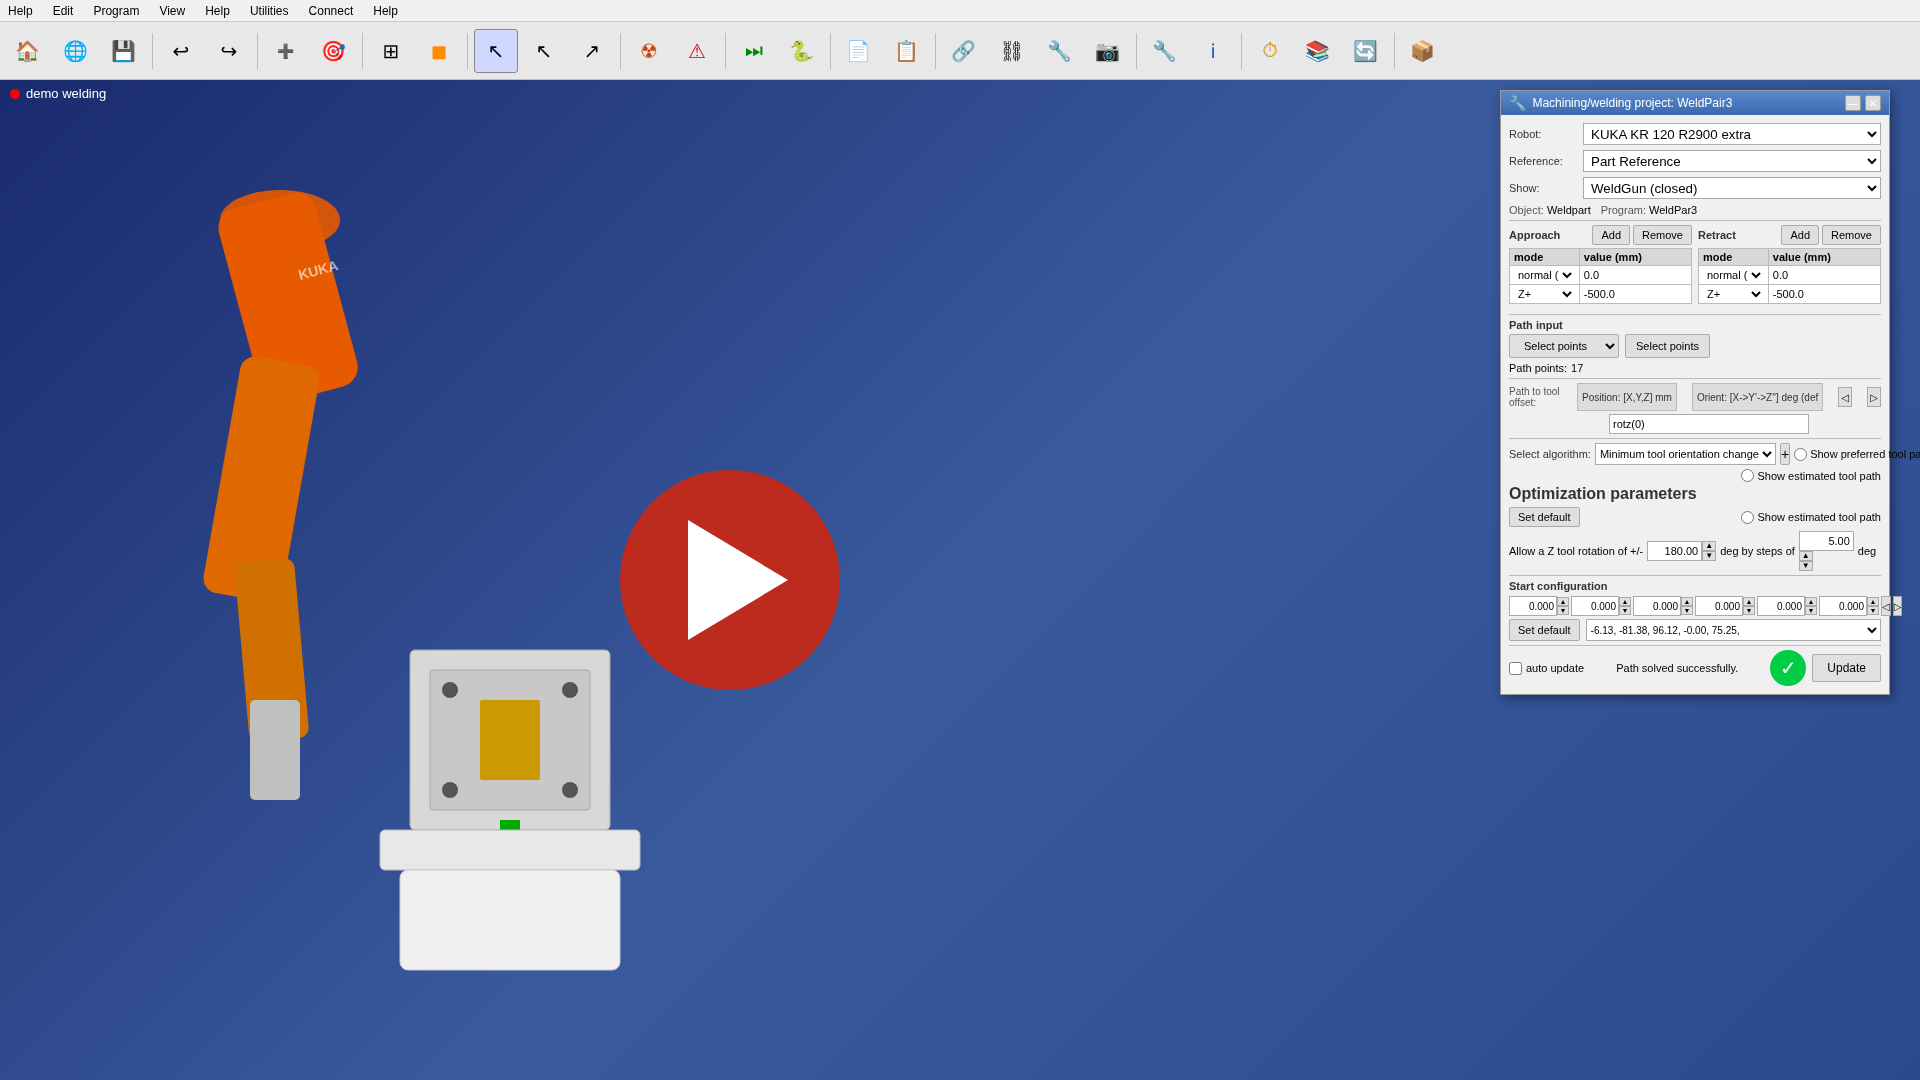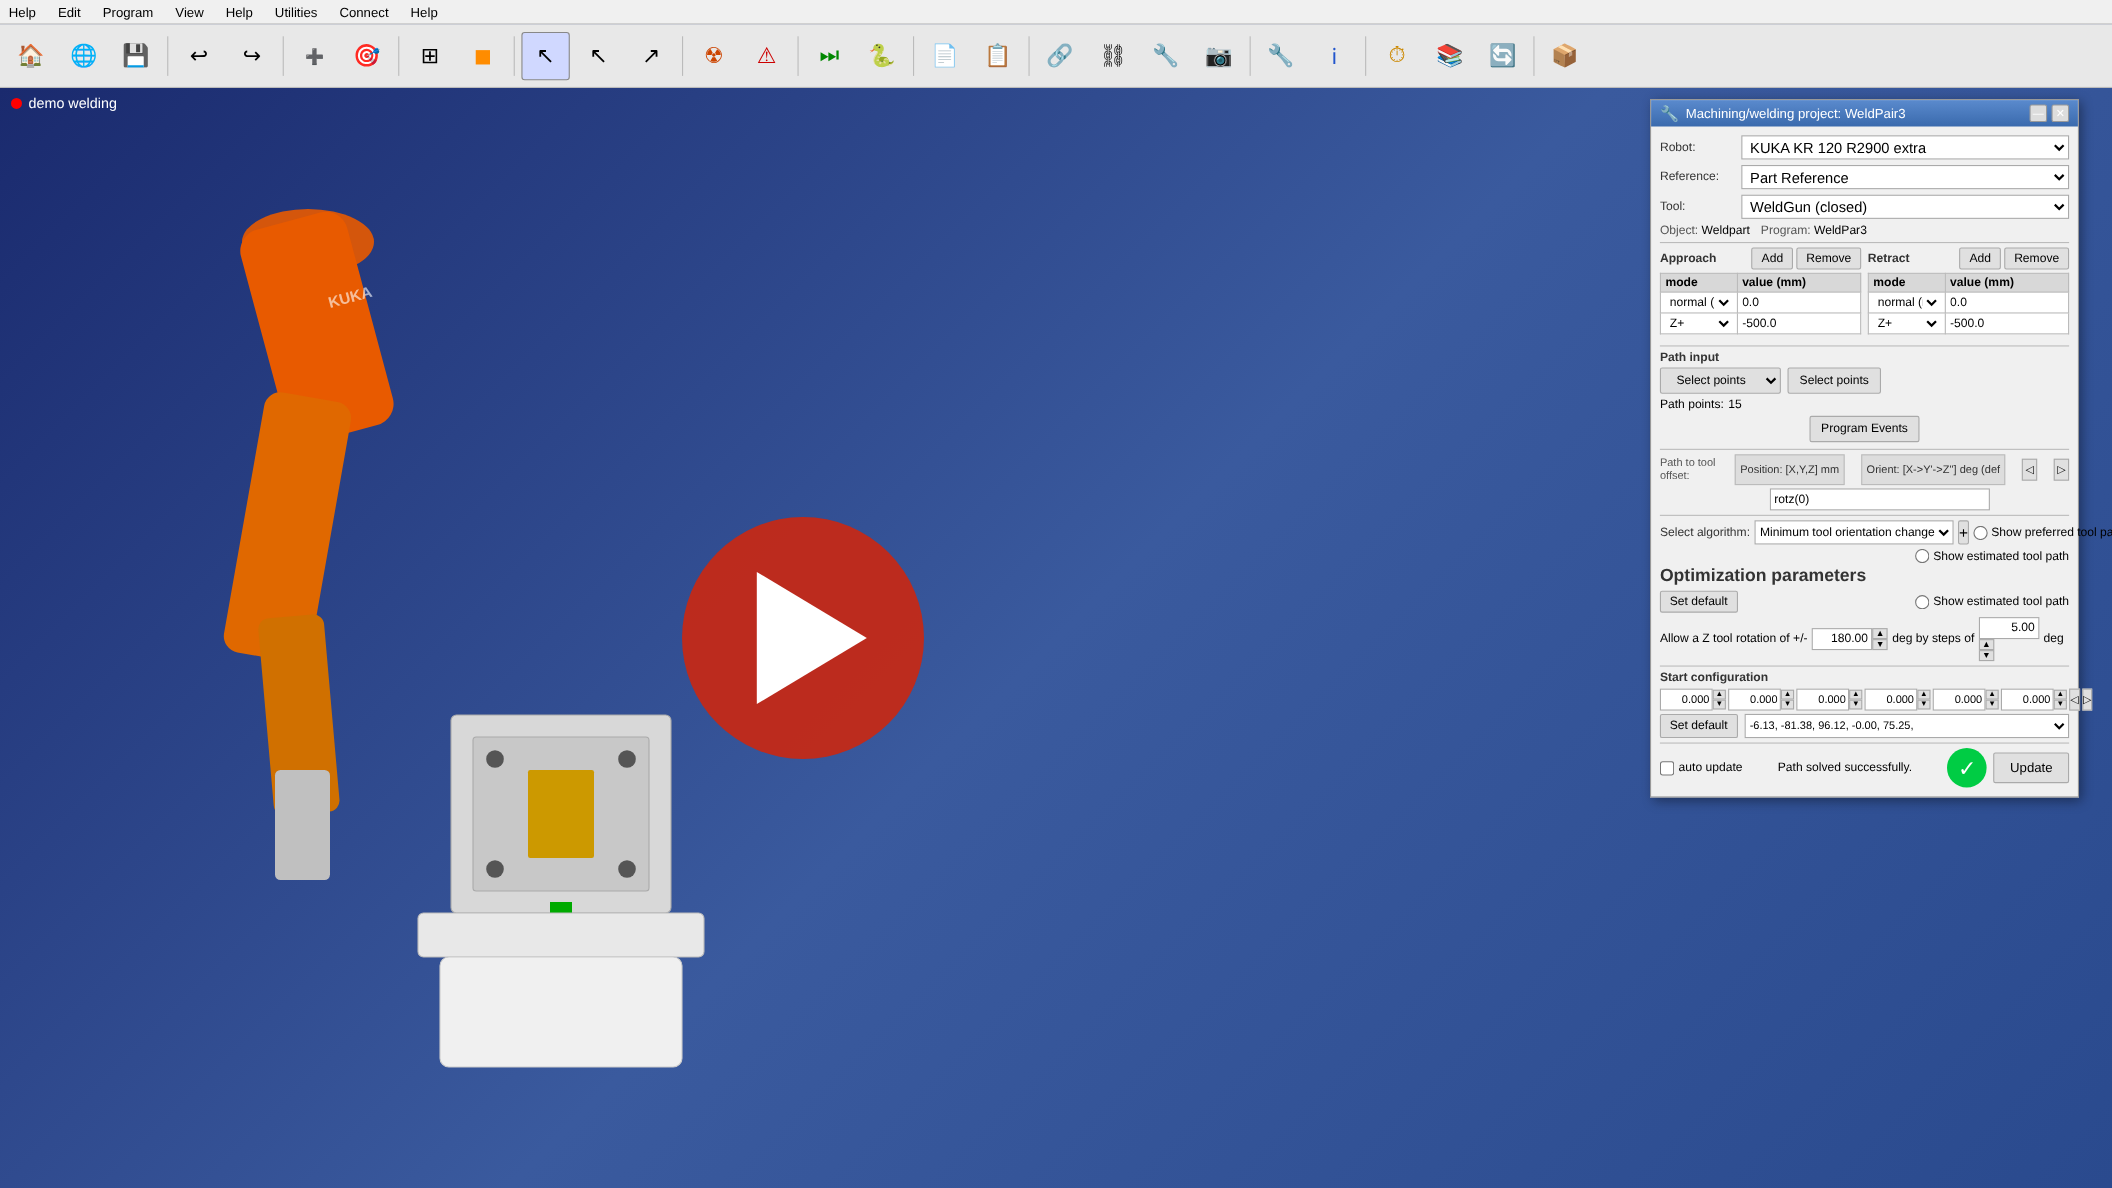--- a/index.html
+++ b/index.html
@@ -319,21 +319,21 @@
       </div>
 
       <div class="form-row">
         <span class="form-label">Reference:</span>
         <select class="form-control">
           <option value="Part Reference">Part Reference</option>
         </select>
       </div>
 
       <div class="form-row">
-        <span class="form-label">Tool:</span>
+        <span class="form-label">Show:</span>
         <select class="form-control">
           <option value="WeldGun (closed)">WeldGun (closed)</option>
         </select>
       </div>
 
       <div style="display:flex;gap:10px;margin-bottom:4px;font-size:11px;">
         <div>
           <span style="color:#555;">Object:</span>
           <span>Weldpart</span>
         </div>
@@ -405,24 +405,21 @@
       <div>
         <div class="path-input-label">Path input</div>
         <div class="select-points-row">
           <select class="sel-btn" style="width:110px;height:24px;border:1px solid #aaa;background:#e0e0e0;font-size:11px;">
             <option value="Select points">Select points</option>
           </select>
           <button class="sel-btn">Select points</button>
         </div>
         <div class="path-points-row">
           <span>Path points:</span>
-          <span>15</span>
-        </div>
-        <div style="text-align:center;">
-          <button class="prog-events-btn">Program Events</button>
+          <span>17</span>
         </div>
       </div>
 
       <div class="hdivider"></div>
 
       <div>
         <div class="offset-row">
           <span class="offset-label">Path to tool offset:</span>
           <div class="offset-box" style="font-size:10px;padding:2px 4px;background:#ddd;border:1px solid #bbb;white-space:nowrap;">Position: [X,Y,Z] mm</div>
           <div class="offset-box" style="font-size:10px;padding:2px 4px;background:#ddd;border:1px solid #bbb;white-space:nowrap;flex:1;">Orient: [X-&gt;Y'-&gt;Z''] deg (def</div>

